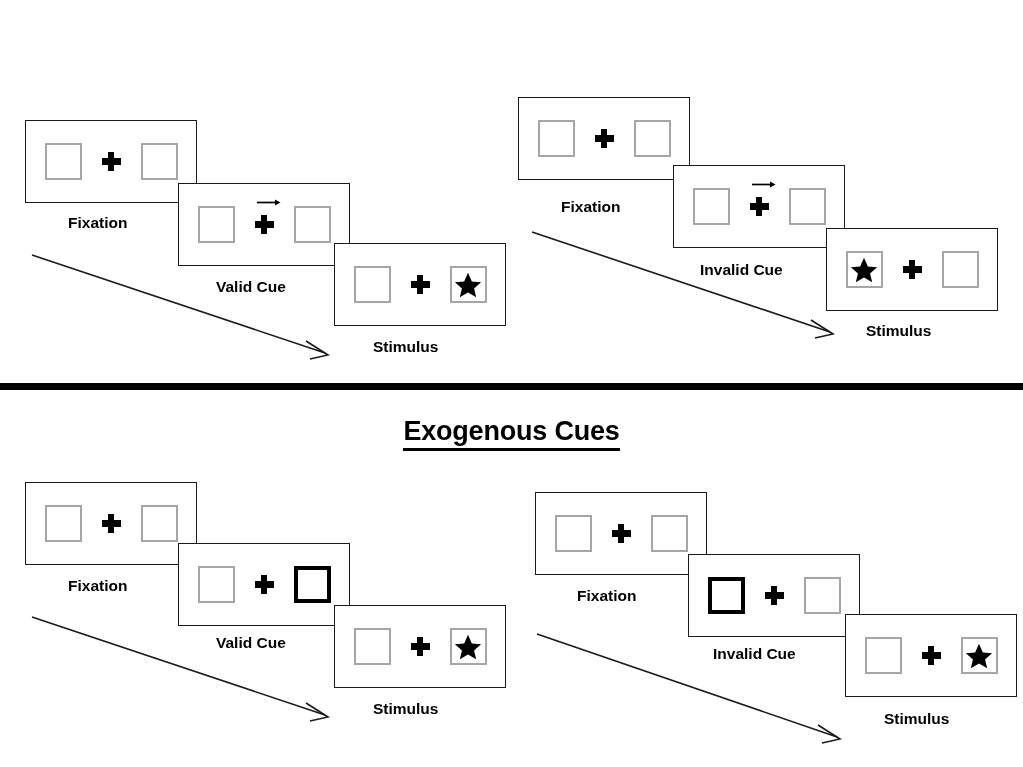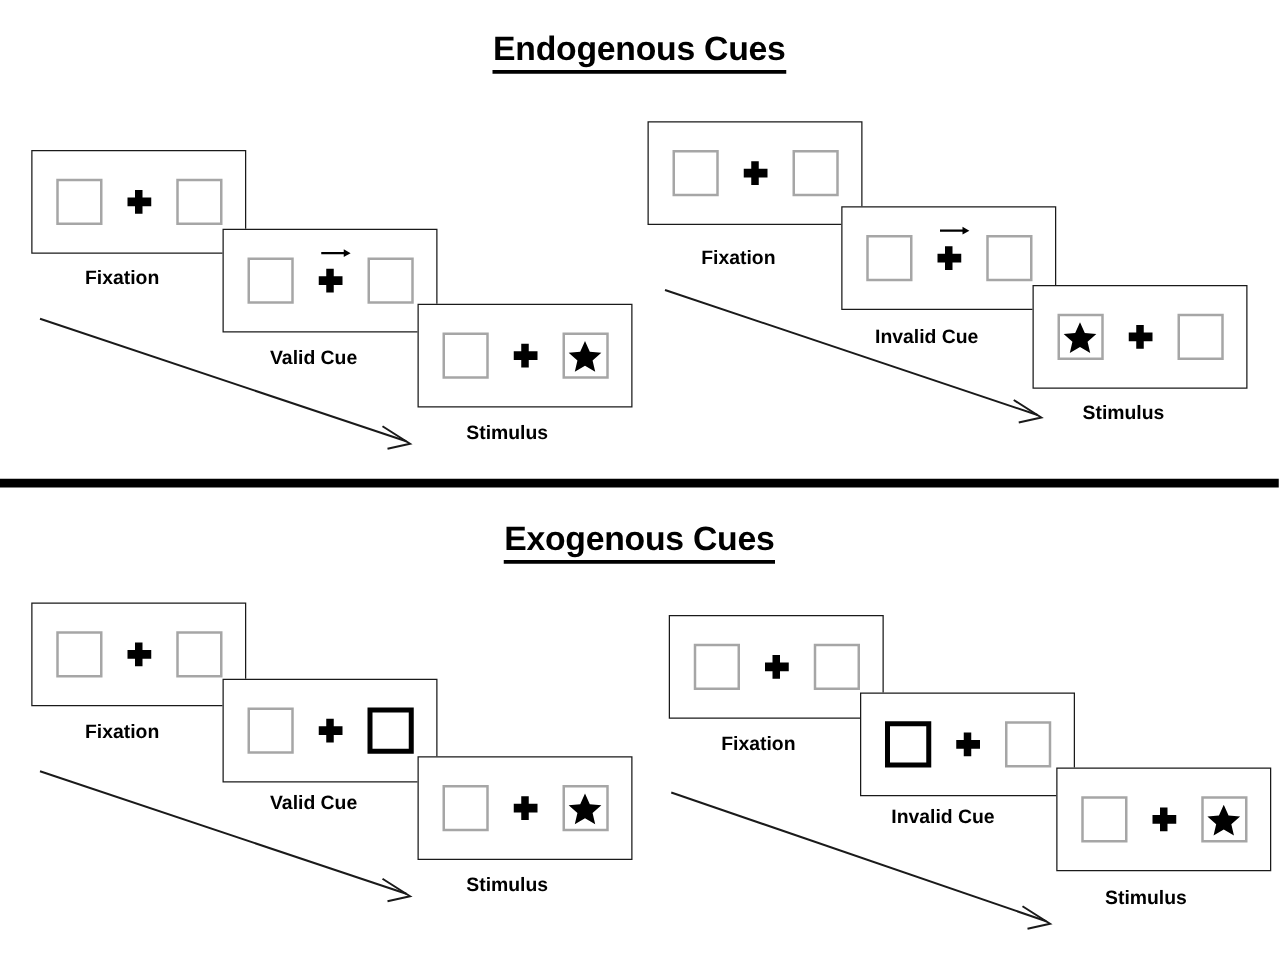--- a/index.html
+++ b/index.html
@@ -83,23 +83,20 @@
     text-align:right;
   }
 
   .time-arrow{position:absolute;pointer-events:none;}
 </style>
 </head>
 <body>
 
 <div class="section" id="section-endogenous">
 
-  <div class="section-title" style="top:24px;">
-    <span>Endogenous Cues</span>
-  </div>
 
   <svg class="time-arrow" style="left:20px;top:245px;" width="330" height="125">
     <line x1="12" y1="10" x2="305" y2="108" stroke="#1a1a1a" stroke-width="1.6"></line>
     <polyline points="286,96 308,110 290,114" fill="none" stroke="#1a1a1a" stroke-width="1.6"></polyline>
   </svg>
 
   <div class="panel" style="left:25px;top:120px;width:172px;height:83px;">
     <div class="panel-inner">
       <div class="box"></div>
       <div class="cue-wrap">

